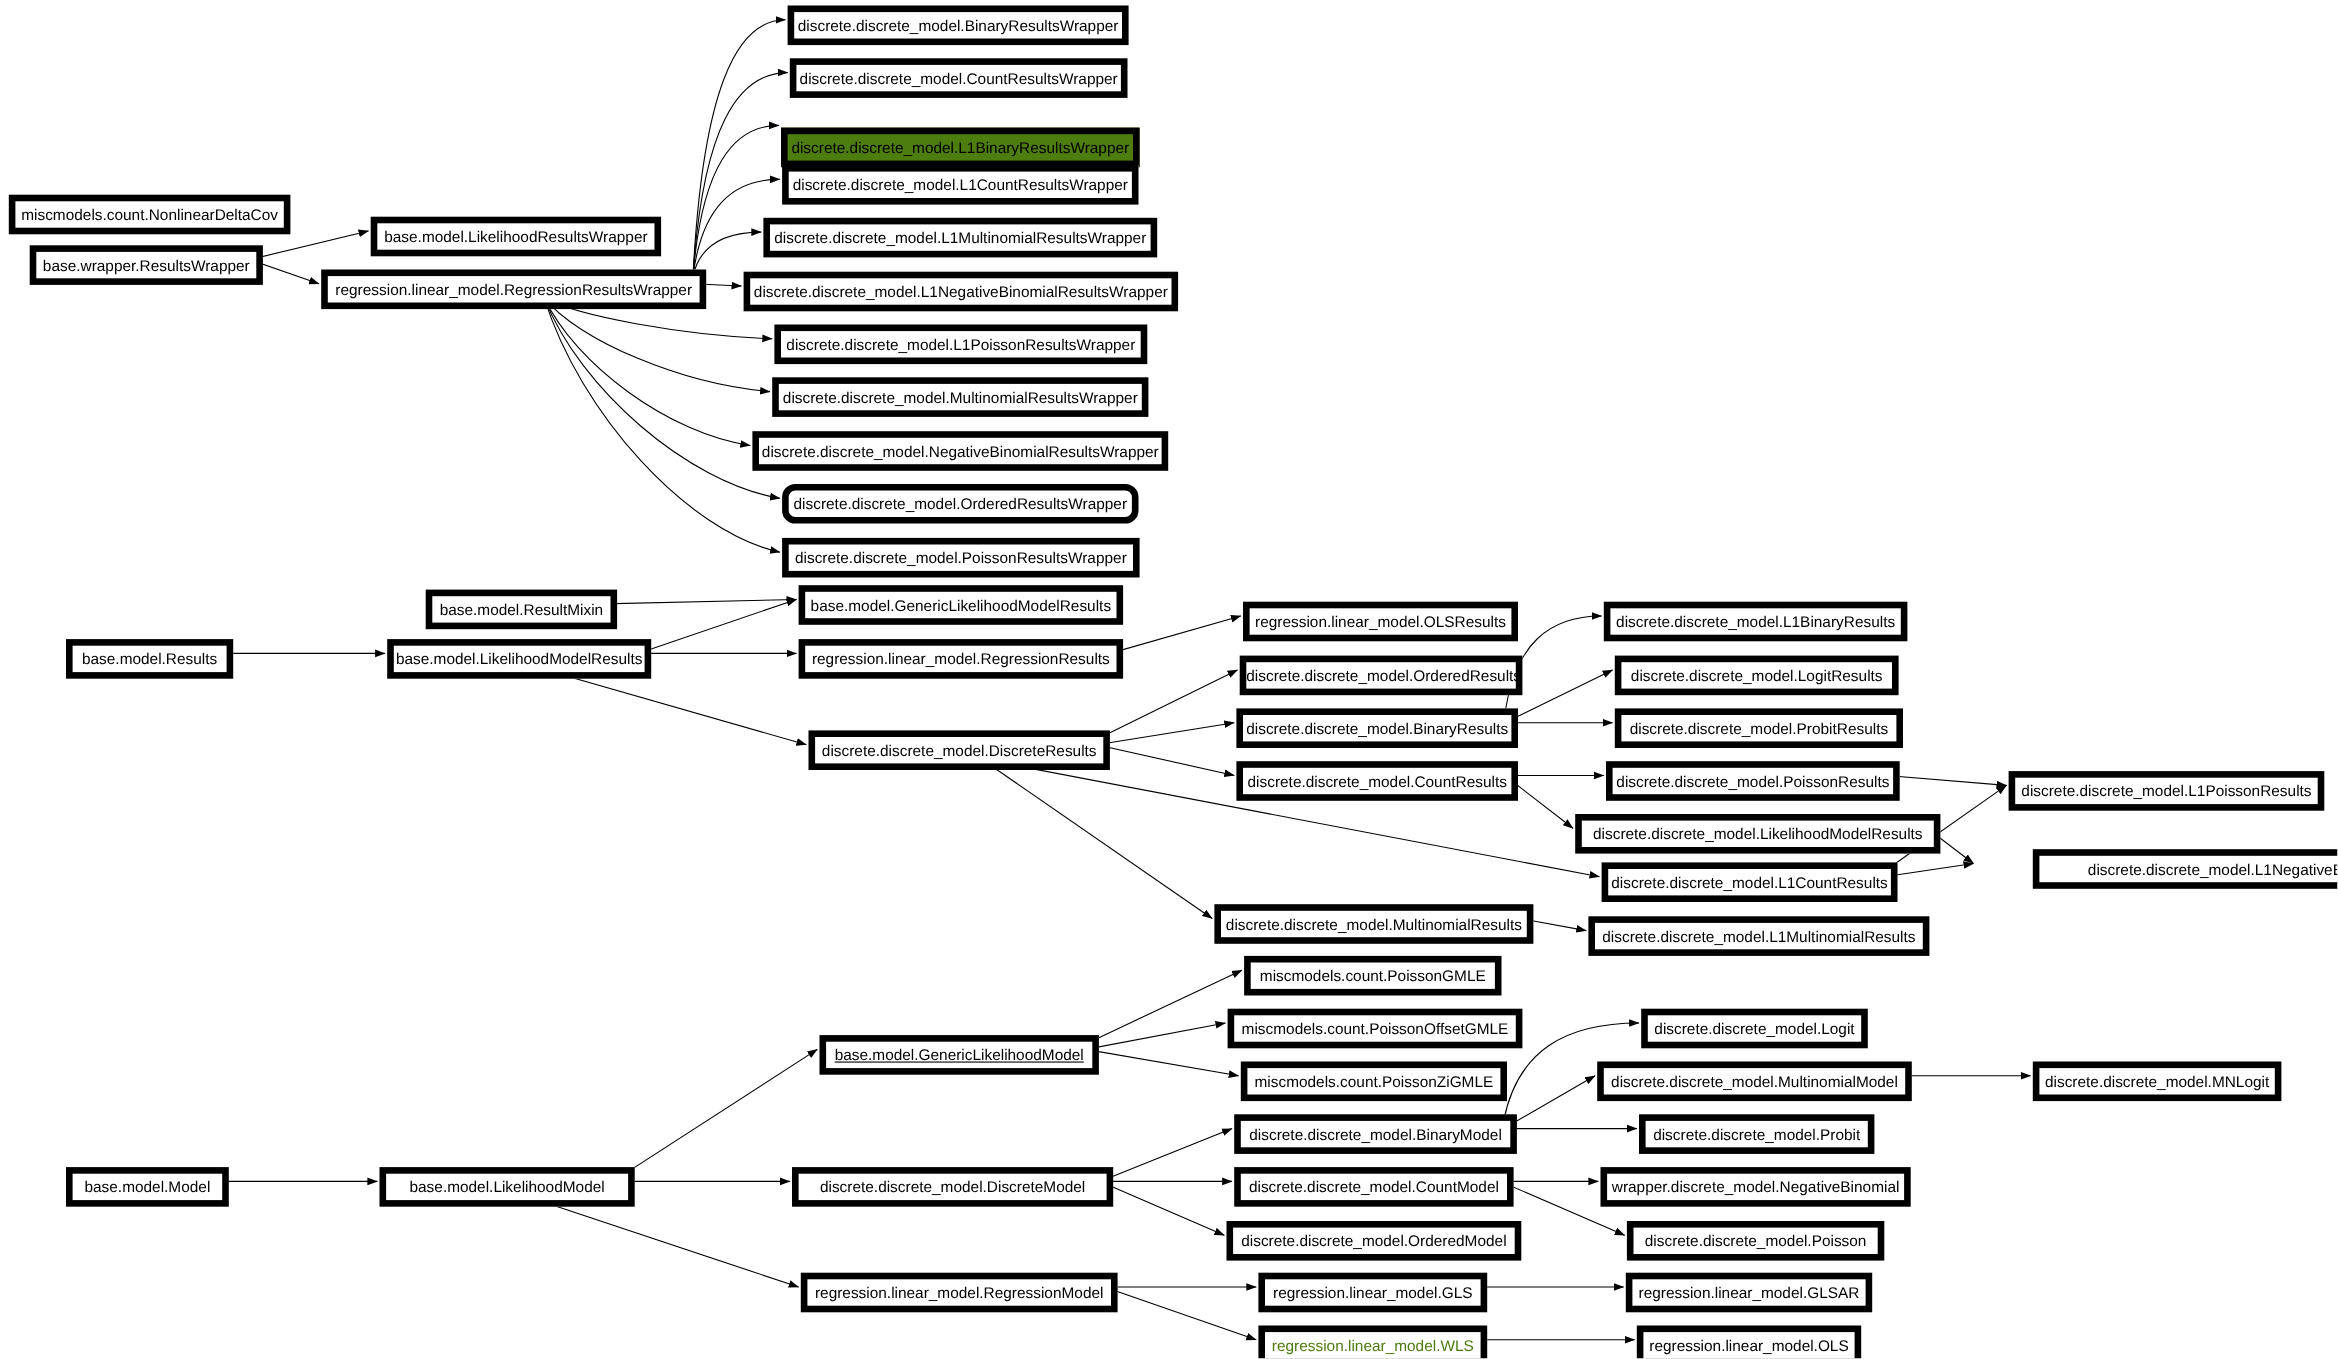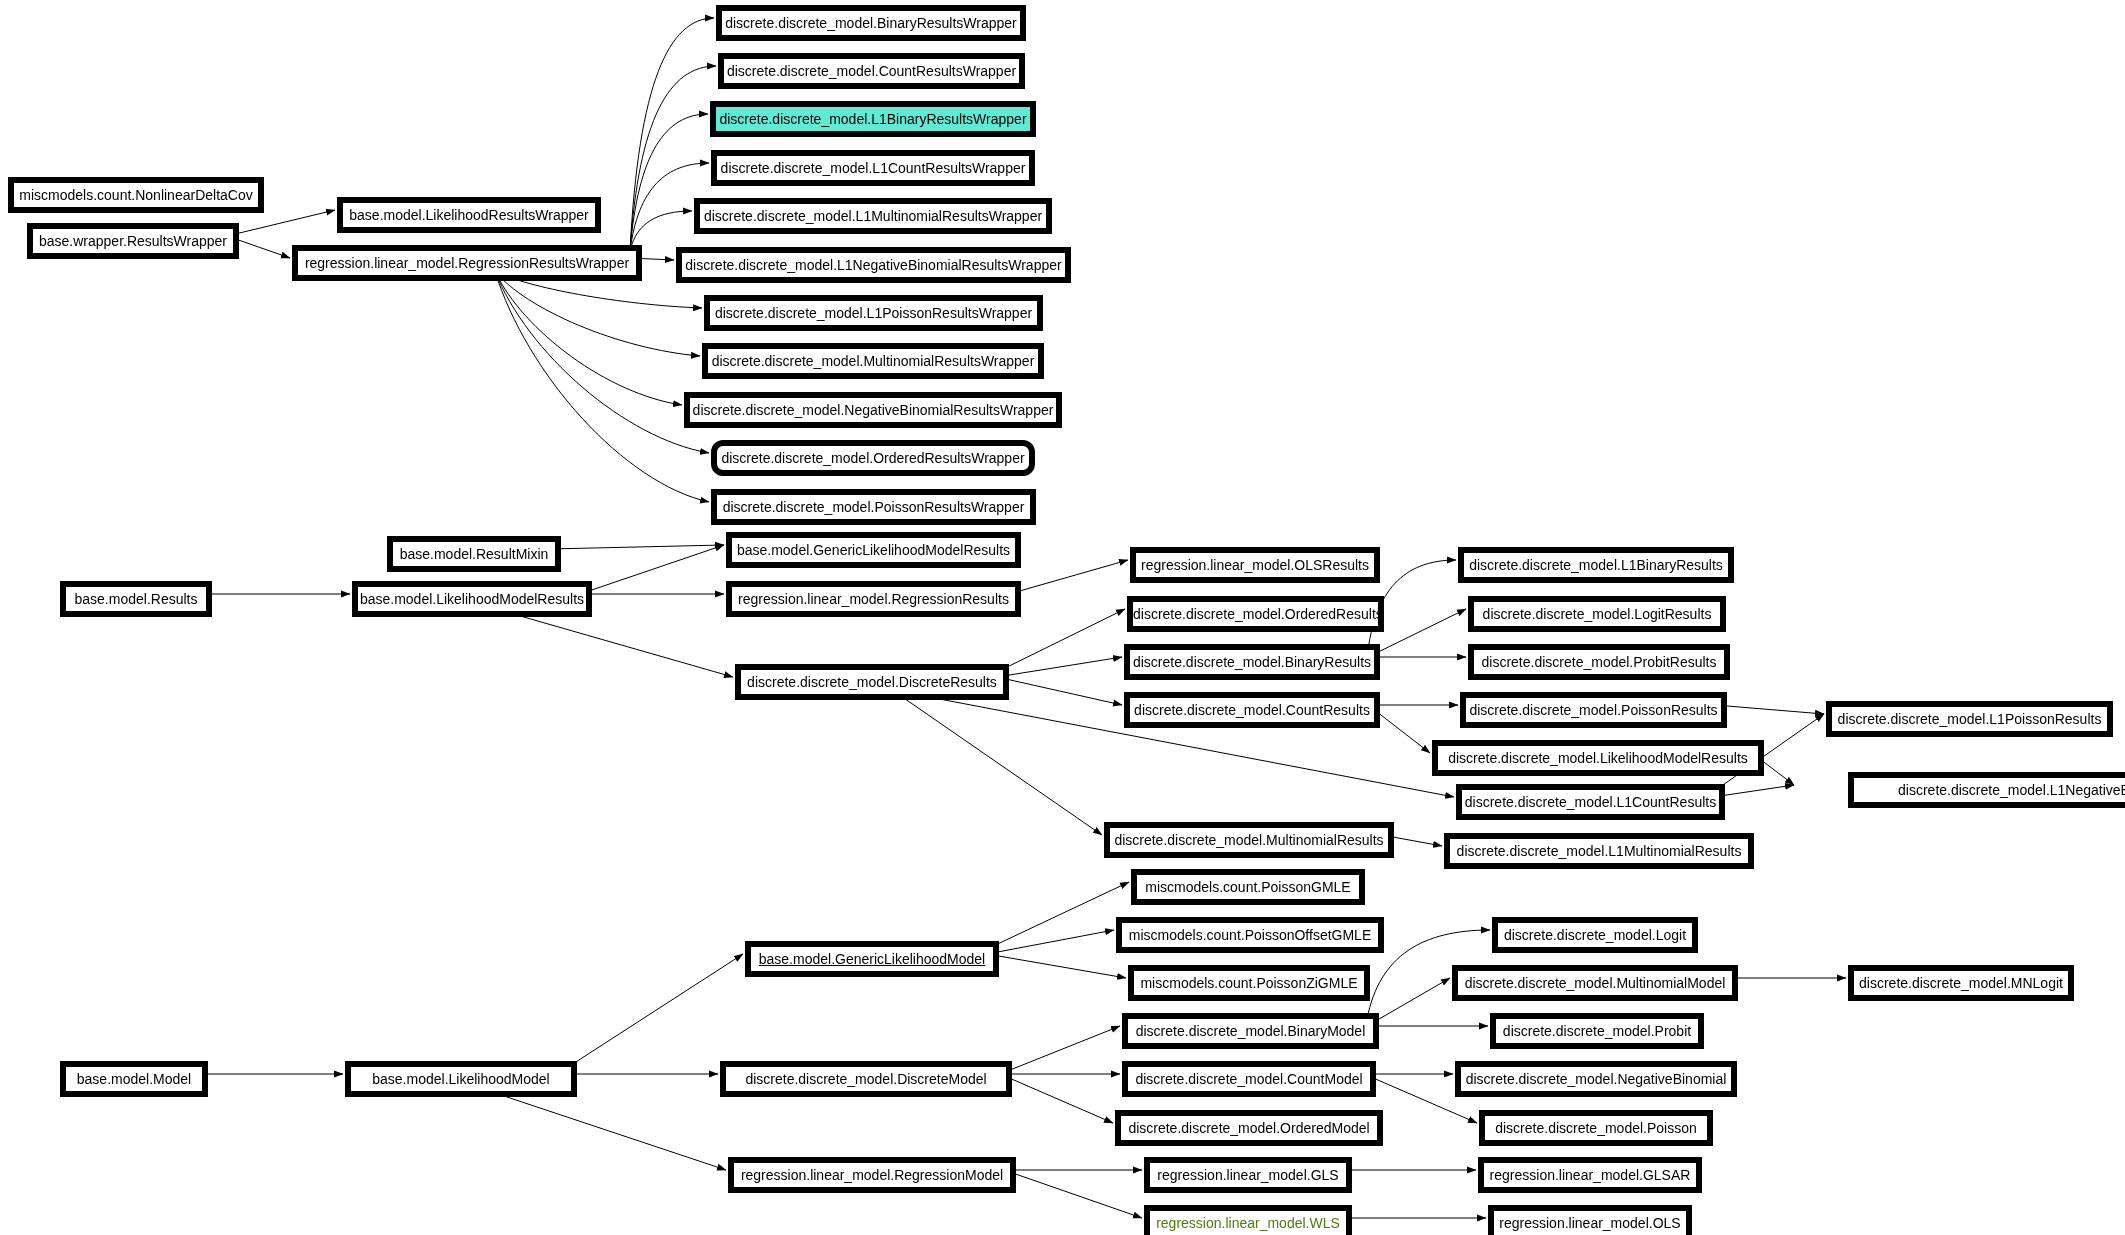--- a/index.html
+++ b/index.html
@@ -76,21 +76,21 @@
       <path d="M1340,1170 L1476,1170" class="edge" stroke="#000000" marker-end="url(#arrow)"></path>
       <path d="M1340,1218 L1486,1218" class="edge" stroke="#000000" marker-end="url(#arrow)"></path>
     </svg>
 
 <div class="node" style="left: 8px; top: 177px; width: 244px; border-color: rgb(0, 0, 0); background: rgb(255, 255, 255); color: rgb(0, 0, 0);">miscmodels.count.NonlinearDeltaCov</div>
     <div class="node" style="left: 27px; top: 223px; width: 200px; border-color: rgb(0, 0, 0); background: rgb(255, 255, 255); color: rgb(0, 0, 0);">base.wrapper.ResultsWrapper</div>
     <div class="node" style="left: 337px; top: 197px; width: 252px; border-color: rgb(0, 0, 0); background: rgb(255, 255, 255); color: rgb(0, 0, 0);">base.model.LikelihoodResultsWrapper</div>
     <div class="node" style="left: 292px; top: 245px; width: 338px; border-color: rgb(0, 0, 0); background: rgb(255, 255, 255); color: rgb(0, 0, 0);">regression.linear_model.RegressionResultsWrapper</div>
     <div class="node" style="left: 716px; top: 5px; width: 298px; border-color: rgb(0, 0, 0); background: rgb(255, 255, 255); color: rgb(0, 0, 0);">discrete.discrete_model.BinaryResultsWrapper</div>
     <div class="node" style="left: 718px; top: 53px; width: 295px; border-color: rgb(0, 0, 0); background: rgb(255, 255, 255); color: rgb(0, 0, 0);">discrete.discrete_model.CountResultsWrapper</div>
-    <div class="node" style="left: 710px; top: 101px; width: 314px; border-color: rgb(0, 0, 0); background: #5eead4; color: rgb(0, 0, 0);">discrete.discrete_model.L1BinaryResultsWrapper</div>
+    <div class="node" style="left: 710px; top: 116px; width: 314px; border-color: rgb(0, 0, 0); background: #4d7c0f; color: rgb(0, 0, 0);">discrete.discrete_model.L1BinaryResultsWrapper</div>
     <div class="node" style="left: 711px; top: 150px; width: 312px; border-color: rgb(0, 0, 0); background: rgb(255, 255, 255); color: rgb(0, 0, 0);">discrete.discrete_model.L1CountResultsWrapper</div>
     <div class="node" style="left: 694px; top: 198px; width: 346px; border-color: rgb(0, 0, 0); background: rgb(255, 255, 255); color: rgb(0, 0, 0);">discrete.discrete_model.L1MultinomialResultsWrapper</div>
     <div class="node" style="left: 676px; top: 247px; width: 383px; border-color: rgb(0, 0, 0); background: rgb(255, 255, 255); color: rgb(0, 0, 0);">discrete.discrete_model.L1NegativeBinomialResultsWrapper</div>
     <div class="node" style="left: 704px; top: 295px; width: 327px; border-color: rgb(0, 0, 0); background: rgb(255, 255, 255); color: rgb(0, 0, 0);">discrete.discrete_model.L1PoissonResultsWrapper</div>
     <div class="node" style="left: 702px; top: 343px; width: 330px; border-color: rgb(0, 0, 0); background: rgb(255, 255, 255); color: rgb(0, 0, 0);">discrete.discrete_model.MultinomialResultsWrapper</div>
     <div class="node" style="left: 684px; top: 392px; width: 366px; border-color: rgb(0, 0, 0); background: rgb(255, 255, 255); color: rgb(0, 0, 0);">discrete.discrete_model.NegativeBinomialResultsWrapper</div>
     <div class="node" style="left: 711px; top: 440px; width: 312px; border-color: rgb(0, 0, 0); background: rgb(255, 255, 255); color: rgb(0, 0, 0); border-radius: 12px;">discrete.discrete_model.OrderedResultsWrapper</div>
     <div class="node" style="left: 711px; top: 489px; width: 313px; border-color: rgb(0, 0, 0); background: rgb(255, 255, 255); color: rgb(0, 0, 0);">discrete.discrete_model.PoissonResultsWrapper</div>
     <div class="node" style="left: 387px; top: 536px; width: 162px; border-color: rgb(0, 0, 0); background: rgb(255, 255, 255); color: rgb(0, 0, 0);">base.model.ResultMixin</div>
     <div class="node" style="left: 726px; top: 532px; width: 283px; border-color: rgb(0, 0, 0); background: rgb(255, 255, 255); color: rgb(0, 0, 0);">base.model.GenericLikelihoodModelResults</div>
@@ -118,21 +118,21 @@
     <div class="node" style="left: 1128px; top: 965px; width: 230px; border-color: rgb(0, 0, 0); background: rgb(255, 255, 255); color: rgb(0, 0, 0);">miscmodels.count.PoissonZiGMLE</div>
     <div class="node" style="left: 1492px; top: 917px; width: 194px; border-color: rgb(0, 0, 0); background: rgb(255, 255, 255); color: rgb(0, 0, 0);">discrete.discrete_model.Logit</div>
     <div class="node" style="left: 1452px; top: 965px; width: 274px; border-color: rgb(0, 0, 0); background: rgb(255, 255, 255); color: rgb(0, 0, 0);">discrete.discrete_model.MultinomialModel</div>
     <div class="node" style="left: 1848px; top: 965px; width: 214px; border-color: rgb(0, 0, 0); background: rgb(255, 255, 255); color: rgb(0, 0, 0);">discrete.discrete_model.MNLogit</div>
     <div class="node" style="left: 1122px; top: 1013px; width: 245px; border-color: rgb(0, 0, 0); background: rgb(255, 255, 255); color: rgb(0, 0, 0);">discrete.discrete_model.BinaryModel</div>
     <div class="node" style="left: 1490px; top: 1013px; width: 202px; border-color: rgb(0, 0, 0); background: rgb(255, 255, 255); color: rgb(0, 0, 0);">discrete.discrete_model.Probit</div>
     <div class="node" style="left: 60px; top: 1061px; width: 136px; border-color: rgb(0, 0, 0); background: rgb(255, 255, 255); color: rgb(0, 0, 0);">base.model.Model</div>
     <div class="node" style="left: 345px; top: 1061px; width: 220px; border-color: rgb(0, 0, 0); background: rgb(255, 255, 255); color: rgb(0, 0, 0);">base.model.LikelihoodModel</div>
     <div class="node" style="left: 720px; top: 1061px; width: 280px; border-color: rgb(0, 0, 0); background: rgb(255, 255, 255); color: rgb(0, 0, 0);">discrete.discrete_model.DiscreteModel</div>
     <div class="node" style="left: 1122px; top: 1061px; width: 242px; border-color: rgb(0, 0, 0); background: rgb(255, 255, 255); color: rgb(0, 0, 0);">discrete.discrete_model.CountModel</div>
-    <div class="node" style="left: 1455px; top: 1061px; width: 270px; border-color: rgb(0, 0, 0); background: rgb(255, 255, 255); color: rgb(0, 0, 0);">discrete.discrete_model.NegativeBinomial</div>
+    <div class="node" style="left: 1455px; top: 1061px; width: 270px; border-color: rgb(0, 0, 0); background: rgb(255, 255, 255); color: rgb(0, 0, 0);">wrapper.discrete_model.NegativeBinomial</div>
     <div class="node" style="left: 1115px; top: 1110px; width: 256px; border-color: rgb(0, 0, 0); background: rgb(255, 255, 255); color: rgb(0, 0, 0);">discrete.discrete_model.OrderedModel</div>
     <div class="node" style="left: 1479px; top: 1110px; width: 222px; border-color: rgb(0, 0, 0); background: rgb(255, 255, 255); color: rgb(0, 0, 0);">discrete.discrete_model.Poisson</div>
     <div class="node" style="left: 728px; top: 1157px; width: 276px; border-color: rgb(0, 0, 0); background: rgb(255, 255, 255); color: rgb(0, 0, 0);">regression.linear_model.RegressionModel</div>
     <div class="node" style="left: 1144px; top: 1157px; width: 196px; border-color: rgb(0, 0, 0); background: rgb(255, 255, 255); color: rgb(0, 0, 0);">regression.linear_model.GLS</div>
     <div class="node" style="left: 1478px; top: 1157px; width: 212px; border-color: rgb(0, 0, 0); background: rgb(255, 255, 255); color: rgb(0, 0, 0);">regression.linear_model.GLSAR</div>
     <div class="node" style="left: 1144px; top: 1205px; width: 196px; border-color: rgb(0, 0, 0); background: rgb(255, 255, 255); color: #4d7c0f;">regression.linear_model.WLS</div>
     <div class="node" style="left: 1488px; top: 1205px; width: 192px; border-color: rgb(0, 0, 0); background: rgb(255, 255, 255); color: rgb(0, 0, 0);">regression.linear_model.OLS</div>
   </div>
 
 </body></html>

